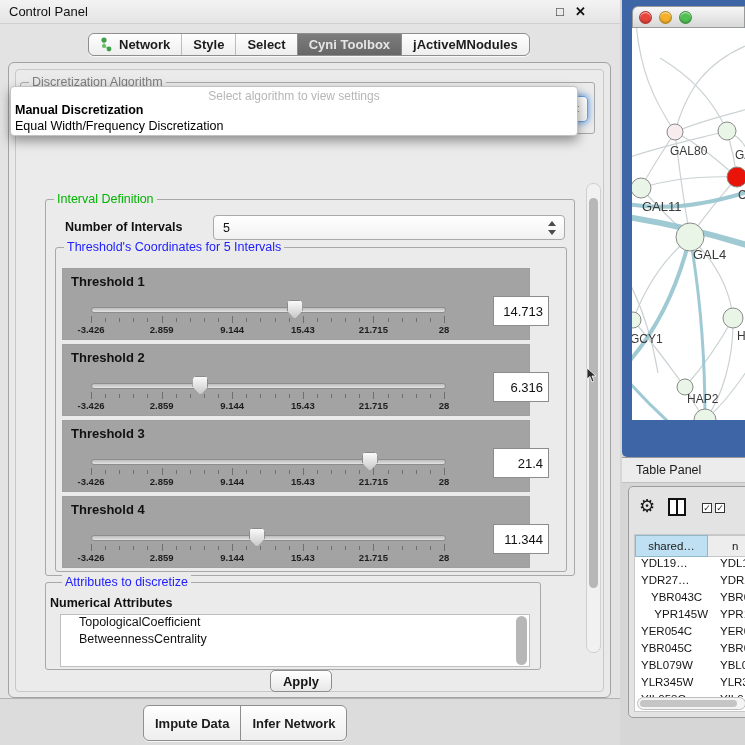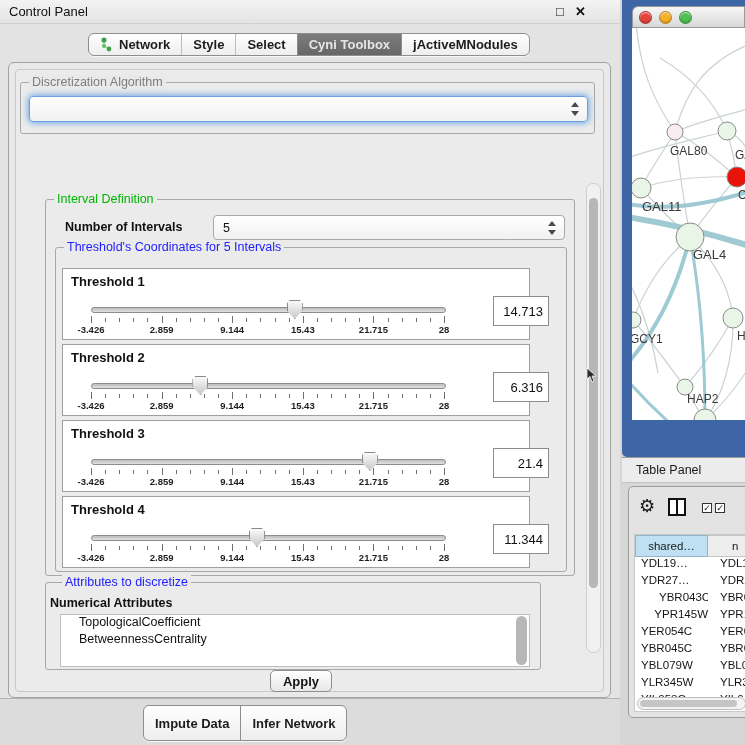--- a/index.html
+++ b/index.html
@@ -36,21 +36,21 @@
   .stepper::before { top:0;  border-bottom:5px solid #4a4a4a; }
   .stepper::after  { bottom:0; border-top:5px solid #4a4a4a; }
 
   
   #algo-popup { position:absolute; left:10px; top:86px; width:568px; height:50px; background:#fff;
                 border:1px solid #c2c2c2; border-radius:4px; box-shadow:0 5px 12px rgba(0,0,0,.40); z-index:30; }
   #algo-popup-hint { position:absolute; left:0; top:2px; width:100%; text-align:center; font-size:12px; color:#b6b6b6; }
   .popup-item { position:absolute; left:4px; font-size:12.5px; color:#000; white-space:nowrap; }
 
   
-  .threshold-panel { position:absolute; left:62px; width:468px; height:72px; background:#ffffff; border:1px solid #9f9f9f; }
+  .threshold-panel { position:absolute; left:62px; width:468px; height:72px; background:#a3a3a3; border:1px solid #9f9f9f; }
   .t-label  { position:absolute; left:8px; top:5px; font-size:13px; font-weight:700; color:#111; }
   .t-track  { position:absolute; left:28px; top:38px; width:355px; height:6px;
               background:linear-gradient(#bdbdbd,#e3e3e3); border:1px solid #8d8d8d; border-radius:3px; }
   .t-thumb  { position:absolute; top:31px; width:16px; height:19px;
               background:linear-gradient(#fdfdfd,#c6c6c6); box-shadow:inset 0 0 0 1px #8a8a8a;
               clip-path:polygon(18% 0,82% 0,100% 18%,100% 55%,50% 100%,0 55%,0 18%); }
   .t-ticks  { position:absolute; left:28px; top:47px; width:354px; height:8px; }
   .tick        { position:absolute; width:1px; height:4px; top:2px; background:#6f6f6f; }
   .tick.major  { height:7px; top:0; }
   .t-ticklabels { position:absolute; left:28px; top:55px; width:354px; height:12px; }
@@ -141,20 +141,25 @@
   <div id="content-outer"></div>
   <div id="content-inner"></div>
 
   <div class="group" style="left:20px; top:82px; width:575px; height:52px;">
     <span class="group-title" style="color:#7d7d7d; background:#e9e9e9;">Discretization Algorithm</span>
     <div class="combo" style="left:8px; top:13px; width:559px; height:26px; border-color:#6b9fe0; box-shadow:0 0 6px 1px #6ba3e6;">
       <span class="stepper"></span>
     </div>
   </div>
 
+  <div id="algo-popup">
+    <div id="algo-popup-hint">Select algorithm to view settings</div>
+    <div class="popup-item" style="top:16px; font-weight:700;">Manual Discretization</div>
+    <div class="popup-item" style="top:32px;">Equal Width/Frequency Discretization</div>
+  </div>
 
 
   <div class="group" style="left:45px; top:199px; width:530px; height:377px;">
     <span class="group-title" style="color:#00b400;">Interval Definition</span>
   </div>
   <div class="abs" style="left:65px; top:220px; font-size:12.5px; font-weight:700; color:#111;">Number of Intervals</div>
   <div class="combo" style="left:213px; top:215px; width:352px; height:25px;">
     <span>5</span>
     <span class="stepper"></span>
   </div>
@@ -438,21 +443,21 @@
     <div id="tbl-rows">
         <div class="tbl-row">
           <div class="tbl-cell" style="width: 73px; padding-left: 6px;">YDL19…</div>
           <div class="tbl-cell" style="width: 40px; padding-left: 12px;">YDL1</div>
         </div>
         <div class="tbl-row">
           <div class="tbl-cell" style="width: 73px; padding-left: 6px;">YDR27…</div>
           <div class="tbl-cell" style="width: 40px; padding-left: 12px;">YDR2</div>
         </div>
         <div class="tbl-row">
-          <div class="tbl-cell" style="width: 73px; padding-left: 24px;">YBR043C</div>
+          <div class="tbl-cell" style="width: 73px; padding-left: 16px;">YBR043C</div>
           <div class="tbl-cell" style="width: 40px; padding-left: 12px;">YBR0</div>
         </div>
         <div class="tbl-row">
           <div class="tbl-cell" style="width: 73px; padding-left: 6px; text-align: right;">YPR145W</div>
           <div class="tbl-cell" style="width: 40px; padding-left: 12px;">YPR1</div>
         </div>
         <div class="tbl-row">
           <div class="tbl-cell" style="width: 73px; padding-left: 6px;">YER054C</div>
           <div class="tbl-cell" style="width: 40px; padding-left: 12px;">YER0</div>
         </div>

